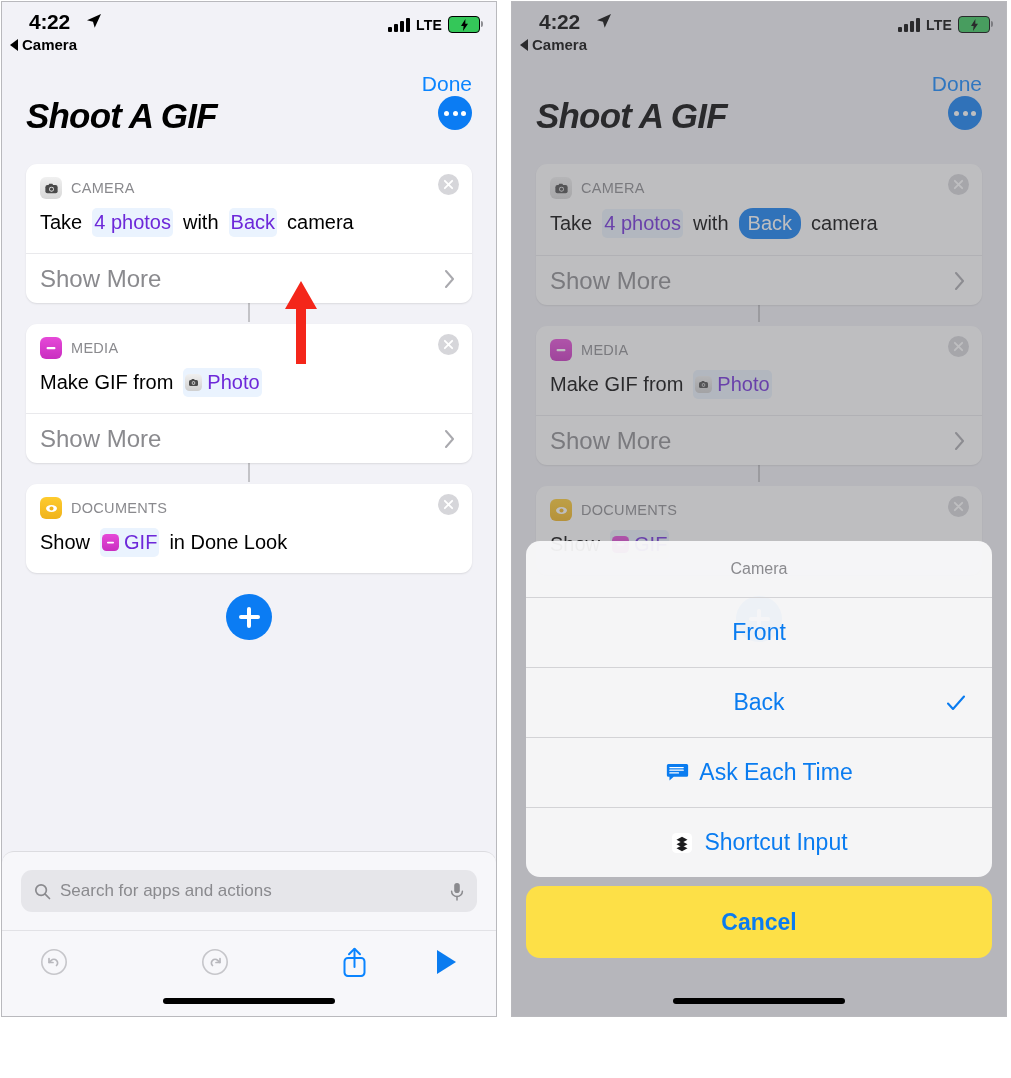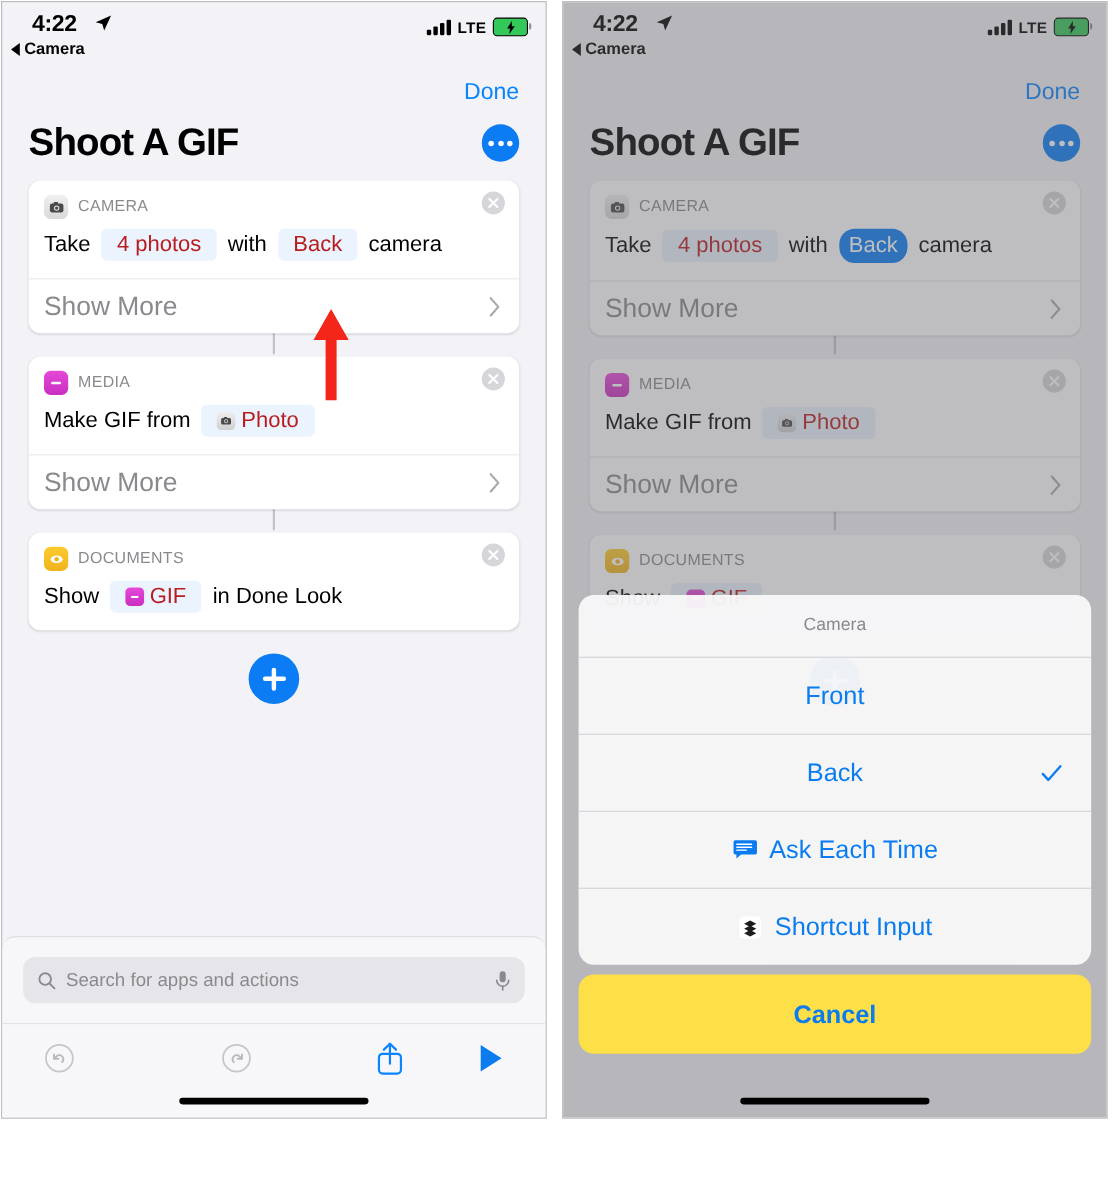--- a/index.html
+++ b/index.html
@@ -111,22 +111,22 @@
     right: 24px; top: 12px;
     font-size: 21px;
     color: #0a84ff;
     font-weight: 500;
   }
   .titlerow {
     position: relative;
     height: 68px;
     padding: 0 24px;
     display: flex;
-    align-items: center;
     justify-content: space-between;
+    font-style: italic;
   }
   .bigtitle {
     font-size: 35px;
     font-weight: bold;
     color: #000;
     letter-spacing: -0.8px;
   }
   .more-btn {
     width: 34px; height: 34px;
     border-radius: 50%;
@@ -180,24 +180,24 @@
     font-size: 20px;
     color: #000;
     line-height: 1.35;
     display: flex;
     align-items: center;
     flex-wrap: wrap;
     gap: 0px;
   }
   .card-body .w { padding: 0 5px; }
   .tok {
-    color: #b91c1c;
+    color: #6d28d9;
     background: #eaf3fe;
     border-radius: 5px;
-    padding: 1px 14px;
+    padding: 1px 2px;
     display: inline-flex;
     align-items: center;
     gap: 5px;
     white-space: nowrap;
   }
   .tok.solid {
     background: #0b7cf3;
     color: #ffffff;
     border-radius: 14px;
     padding: 2px 9px;

